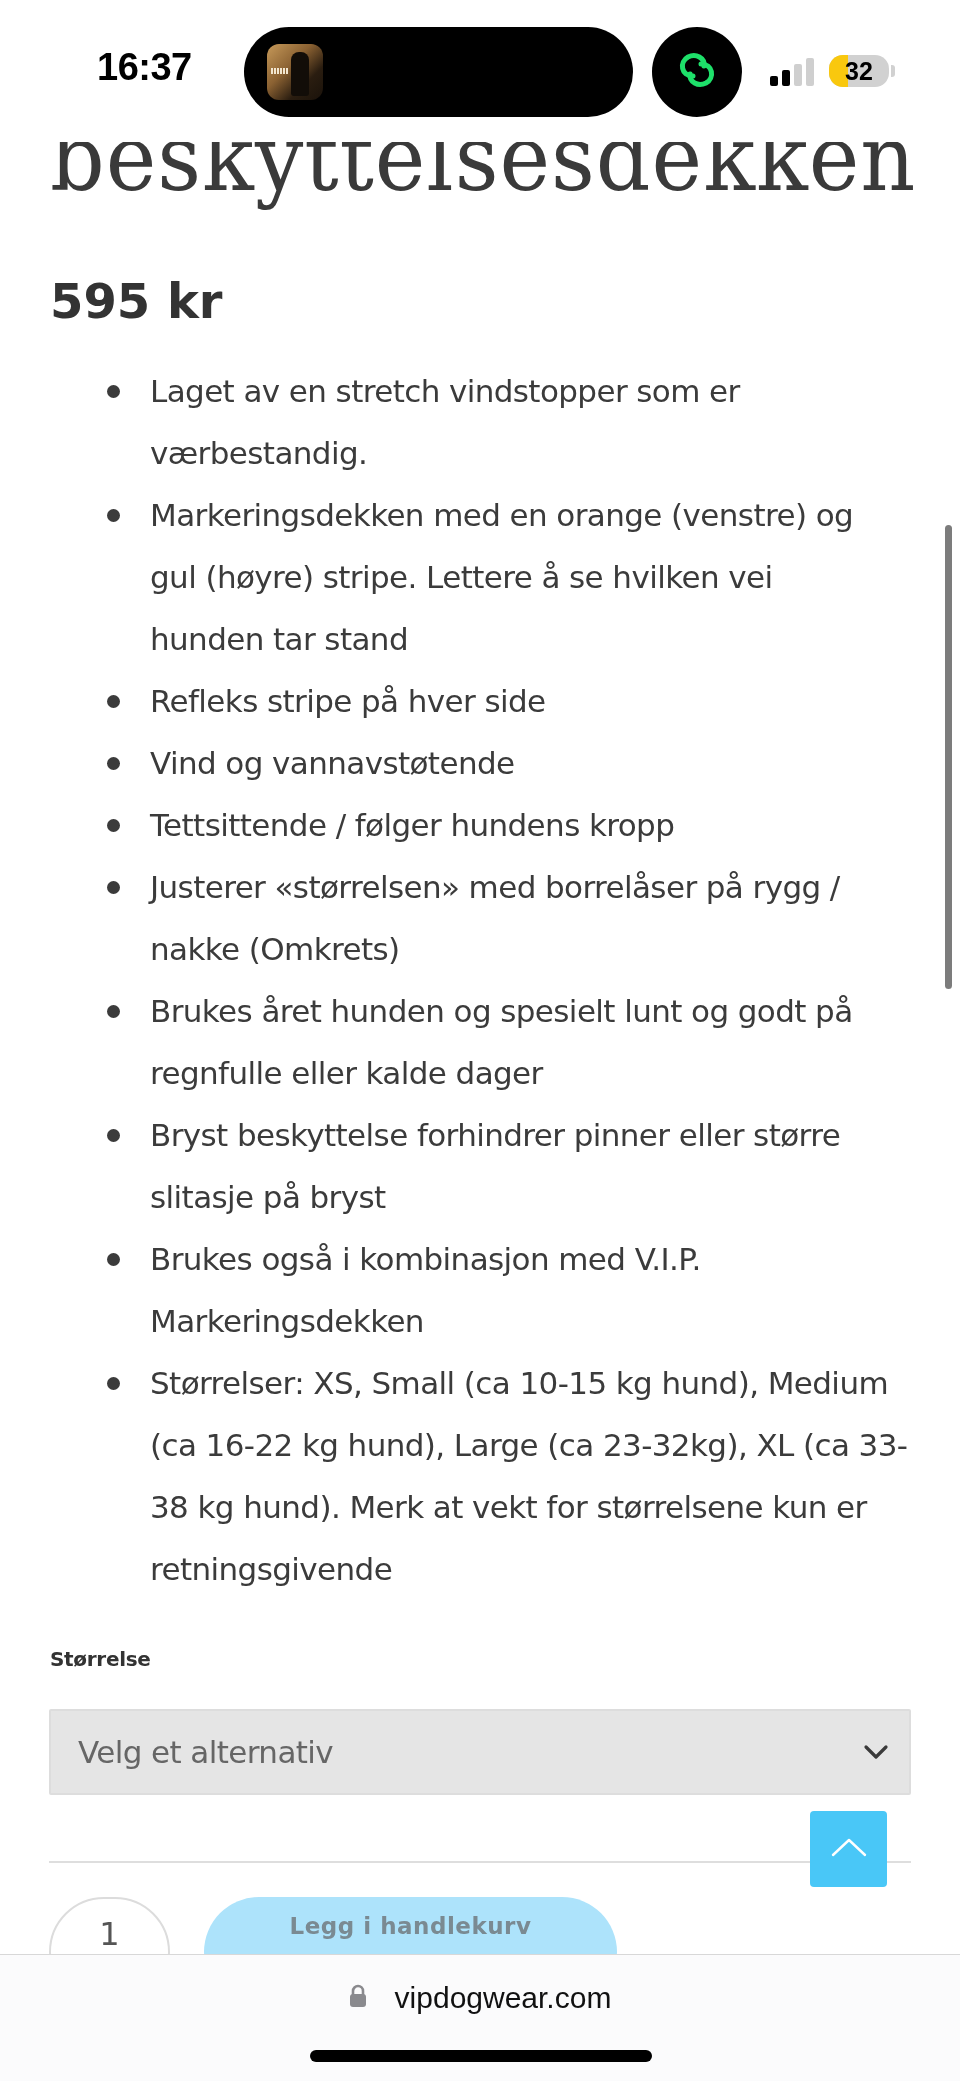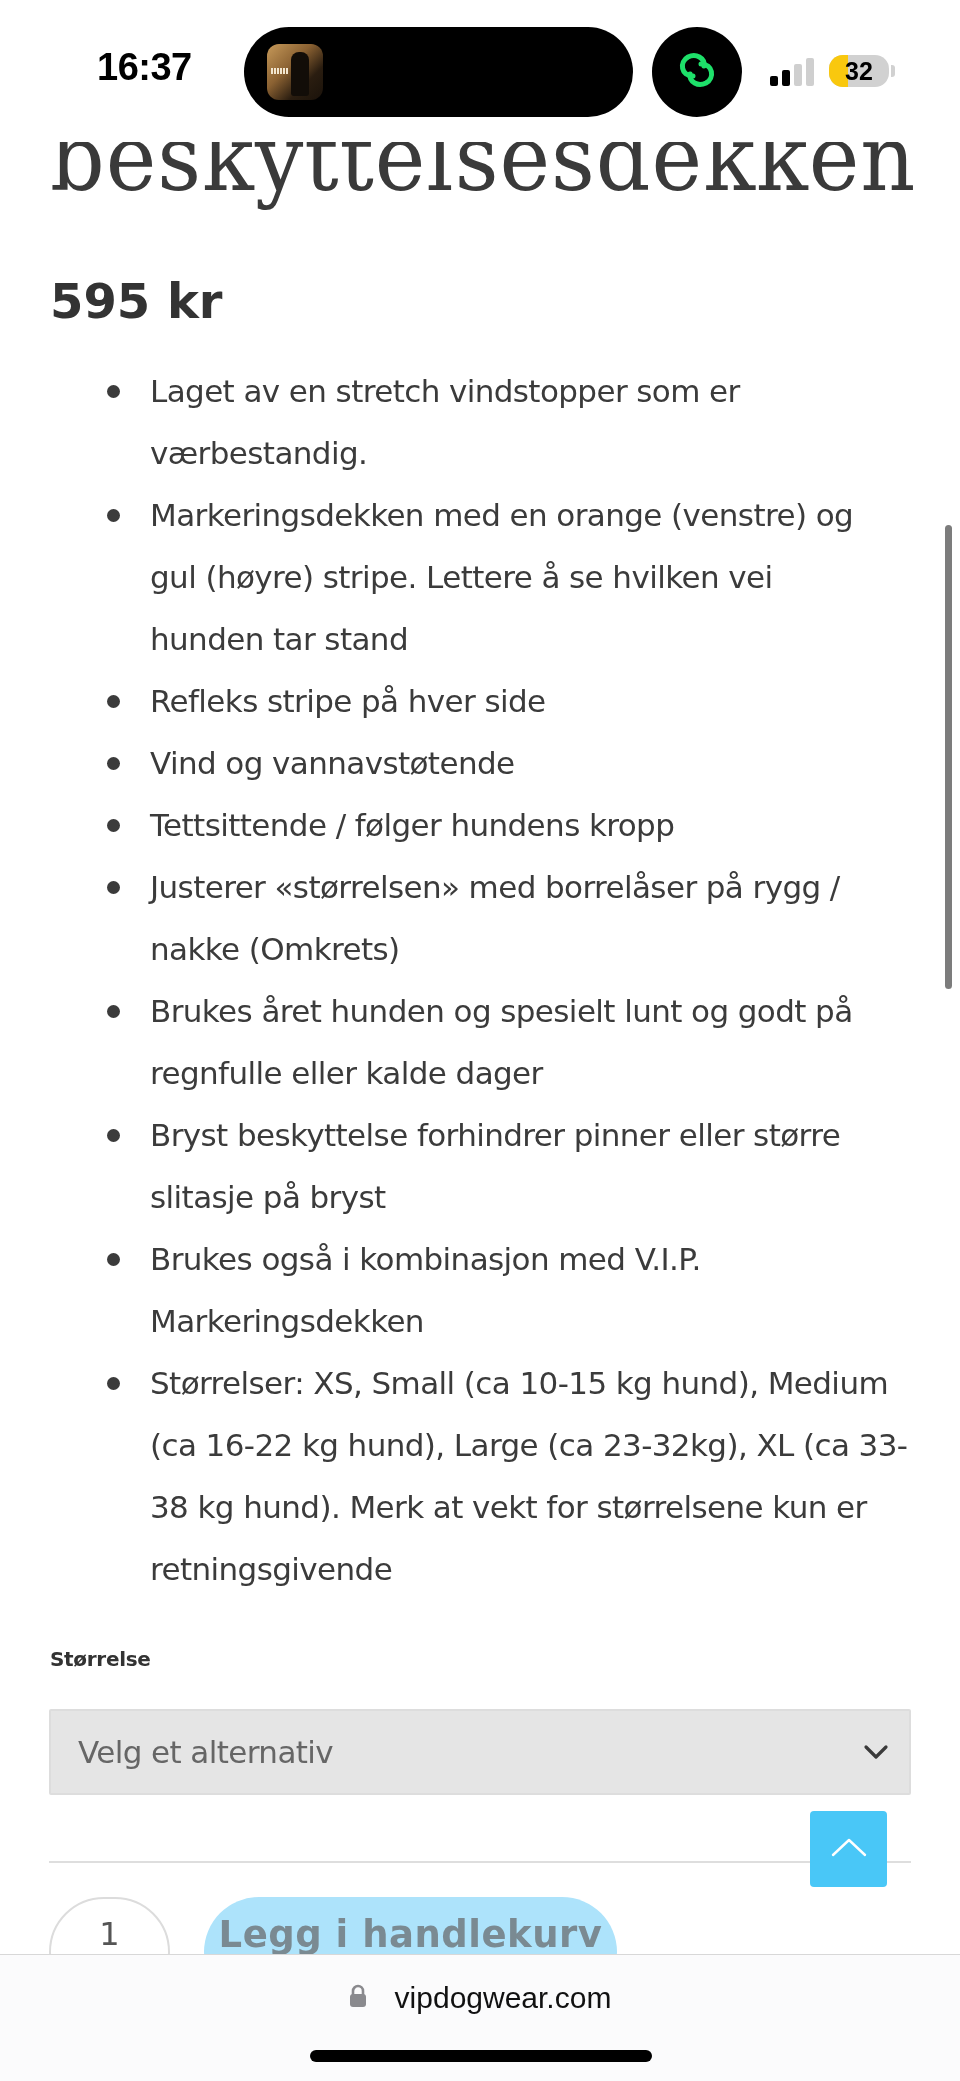--- a/index.html
+++ b/index.html
@@ -69,21 +69,21 @@
     position: absolute; left: 49px; top: 1890px; width: 121px; height: 110px;
     border: 2px solid #dcdcdc; border-radius: 60px; background: #fff;
     display: flex; align-items: flex-start; justify-content: center; padding-top: 16px;
     font-family: "DejaVu Sans", sans-serif; font-size: 32px; color: #555555;
   }
 
   .add-to-cart {
     position: absolute; left: 204px; top: 1890px; width: 413px; height: 110px;
     border-radius: 56px; background: #ade3fb; border: none;
     display: flex; align-items: flex-start; justify-content: center; padding-top: 16px;
-    font-family: "DejaVu Sans", sans-serif; font-size: 37px; font-weight: 700; color: #7a8a92;
+    font-family: "DejaVu Sans", sans-serif; font-size: 23px; font-weight: 700; color: #7a8a92;
     letter-spacing: 0.5px; cursor: pointer;
   }
 
   .scrollbar {
     position: absolute; left: 945px; top: 518px; width: 7px; height: 464px;
     border-radius: 4px; background: #7c7c7c;
   }
 
   
   .status-bar {

